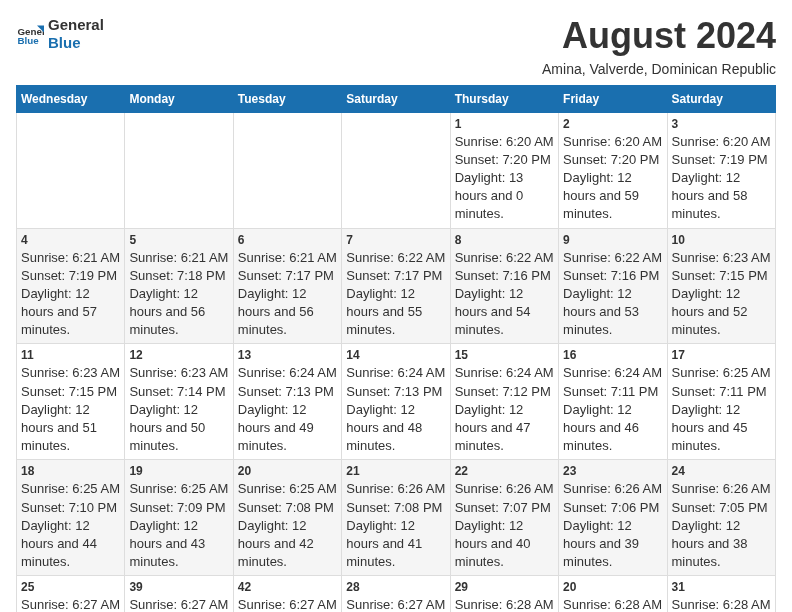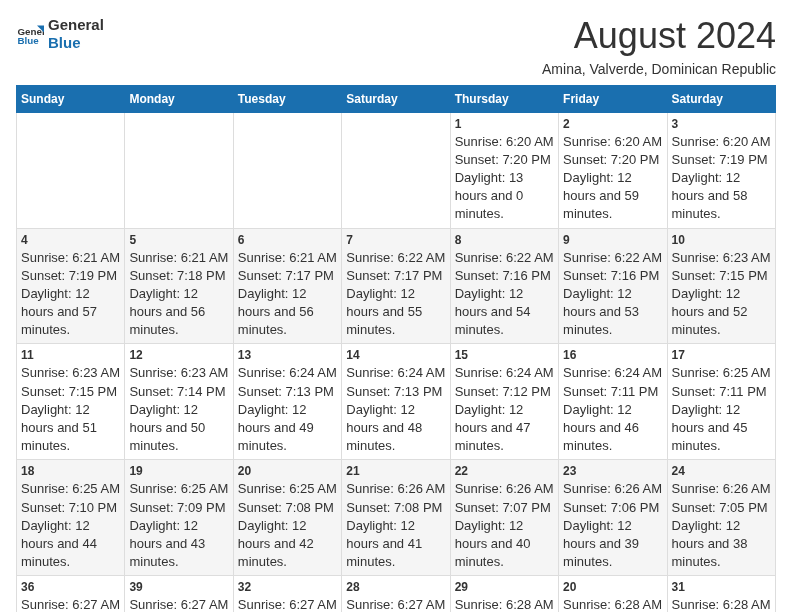--- a/index.html
+++ b/index.html
@@ -23,21 +23,21 @@
     }
     .logo-icon {
       width: 28px;
       height: 28px;
     }
     .title-area {
       text-align: right;
     }
     .month-year {
       font-size: 36px;
-      font-weight: normal;
+      font-weight: bold;
       color: #333;
       line-height: 1.1;
     }
     .location {
       font-size: 14px;
       color: #333;
       margin-top: 5px;
     }
     table {
       width: 100%;
@@ -105,21 +105,21 @@
   </div>
   <div class="title-area">
     <div class="month-year">August 2024</div>
     <div class="location">Amina, Valverde, Dominican Republic</div>
   </div>
 </div>
 
 <table>
   <thead>
     <tr id="weekday-header">
-    <th>Sunday</th>
+    <th>Wednesday</th>
         <th>Monday</th>
         <th>Tuesday</th>
         <th>Saturday</th>
         <th>Thursday</th>
         <th>Friday</th>
         <th>Saturday</th>
       </tr>
   </thead>
   <tbody id="calendar-body">
   <tr class="row-odd">
@@ -225,29 +225,29 @@
           <div class="day-number">23</div>
           <div class="day-info">Sunrise: 6:26 AM<br>Sunset: 7:06 PM<br>Daylight: 12 hours and 39 minutes.</div>
         </td>
         <td>
           <div class="day-number">24</div>
           <div class="day-info">Sunrise: 6:26 AM<br>Sunset: 7:05 PM<br>Daylight: 12 hours and 38 minutes.</div>
         </td>
       </tr>
       <tr class="row-odd">
         <td>
-          <div class="day-number">36</div>
+          <div class="day-number">25</div>
           <div class="day-info">Sunrise: 6:27 AM<br>Sunset: 7:05 PM<br>Daylight: 12 hours and 37 minutes.</div>
         </td>
         <td>
           <div class="day-number">39</div>
           <div class="day-info">Sunrise: 6:27 AM<br>Sunset: 7:04 PM<br>Daylight: 12 hours and 36 minutes.</div>
         </td>
         <td>
-          <div class="day-number">32</div>
+          <div class="day-number">42</div>
           <div class="day-info">Sunrise: 6:27 AM<br>Sunset: 7:03 PM<br>Daylight: 12 hours and 35 minutes.</div>
         </td>
         <td>
           <div class="day-number">28</div>
           <div class="day-info">Sunrise: 6:27 AM<br>Sunset: 7:02 PM<br>Daylight: 12 hours and 34 minutes.</div>
         </td>
         <td>
           <div class="day-number">29</div>
           <div class="day-info">Sunrise: 6:28 AM<br>Sunset: 7:01 PM<br>Daylight: 12 hours and 33 minutes.</div>
         </td>

